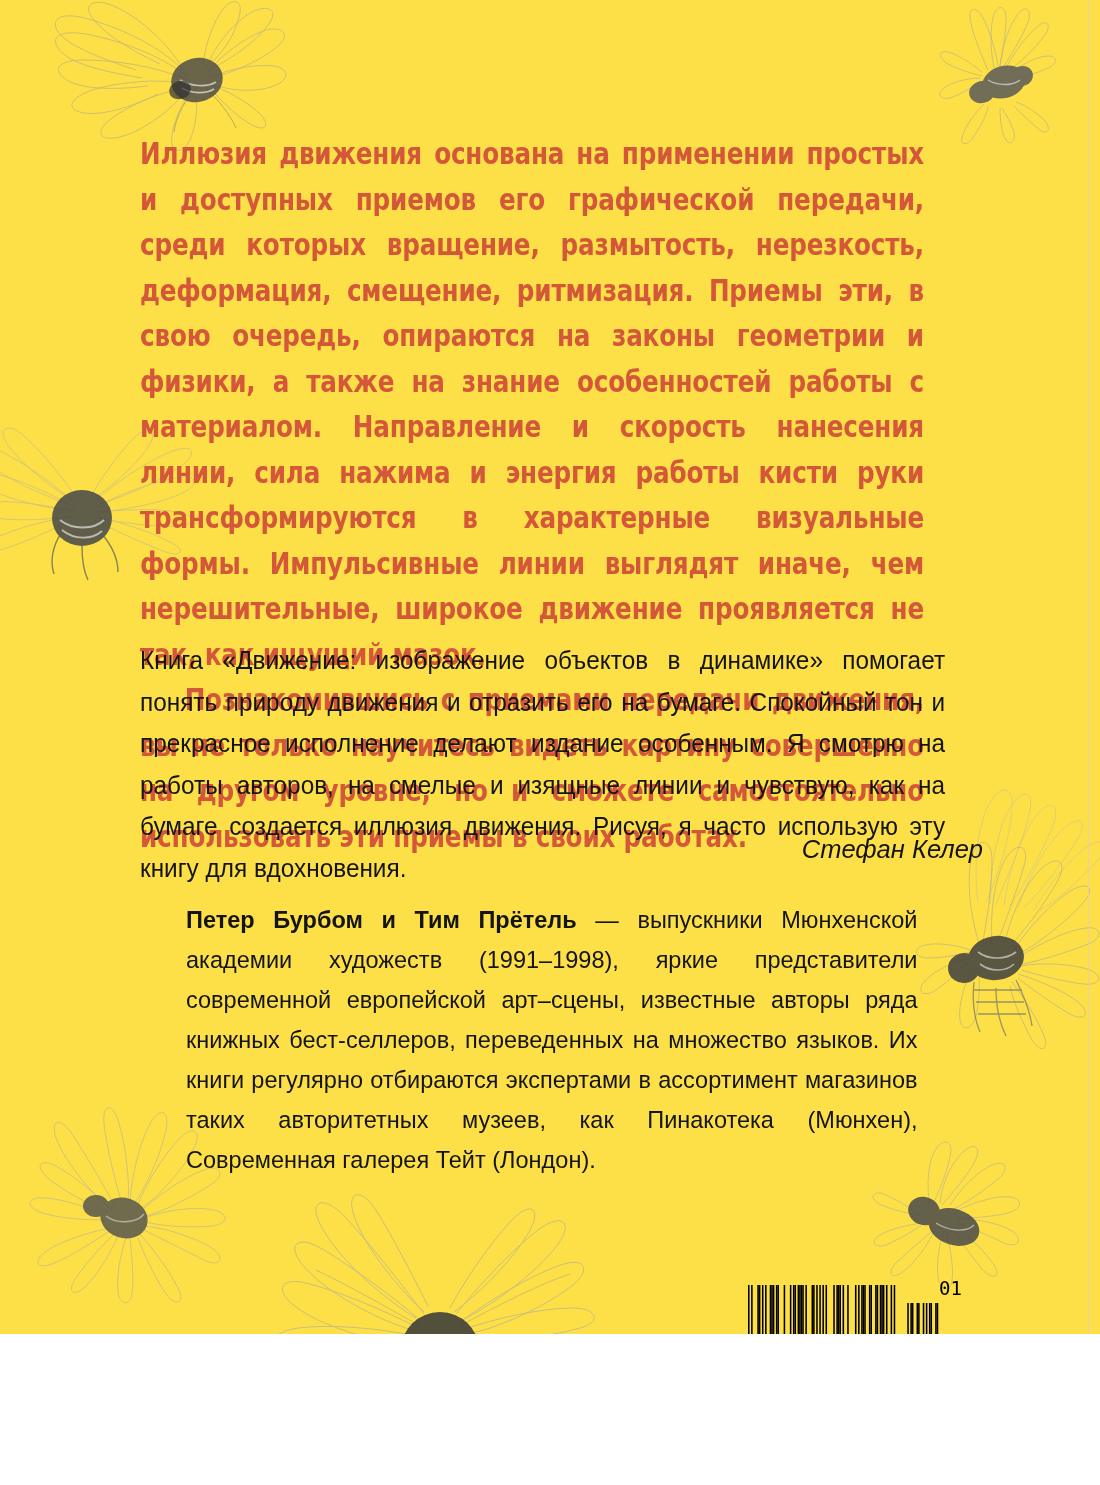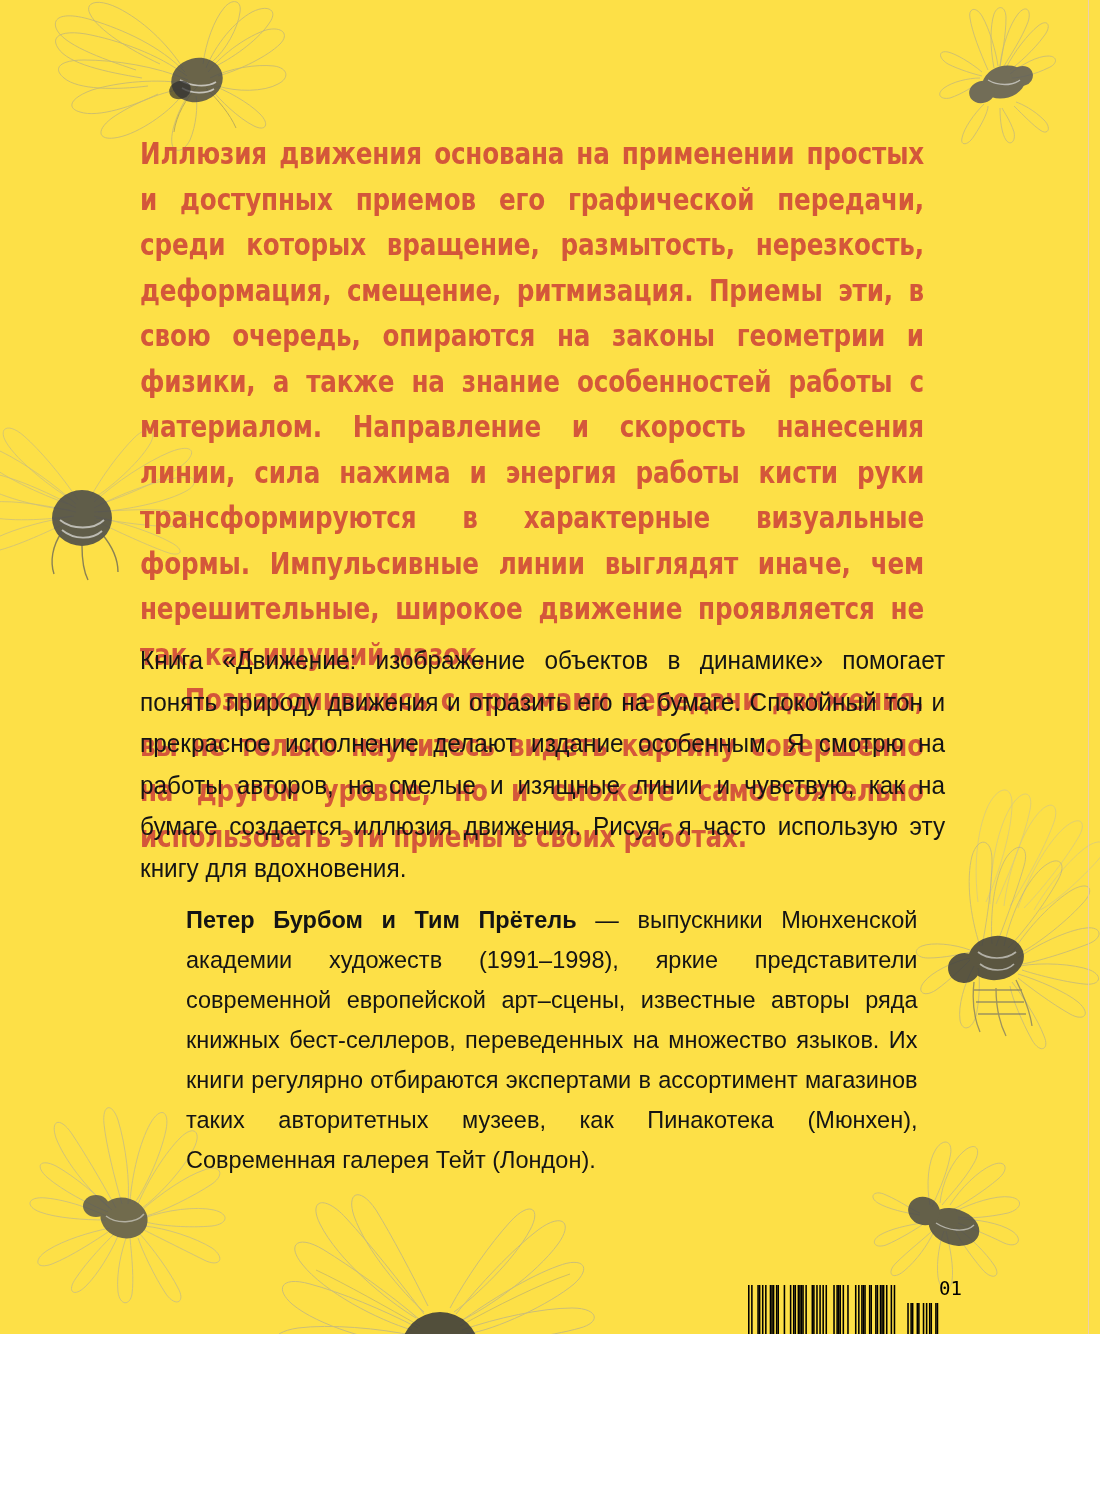--- a/index.html
+++ b/index.html
@@ -346,20 +346,21 @@
   <div class="trim-line"></div>
 
   <div class="intro">
     <p>Иллюзия движения основана на применении простых и доступных приемов его графической передачи, среди которых вращение, размытость, нерезкость, деформация, смещение, ритмизация. Приемы эти, в свою очередь, опираются на законы геометрии и физики, а также на знание особенностей работы с материалом. Направление и скорость нанесения линии, сила нажима и энергия работы кисти руки трансформируются в характерные визуальные формы. Импульсивные линии выглядят иначе, чем нерешительные, широкое движение проявляется не так, как ищущий мазок.</p>
     <p>Познакомившись с приемами передачи движения, вы не только научитесь видеть картину совершенно на другом уровне, но и сможете самостоятельно использовать эти приемы в своих работах.</p>
   </div>
 
   <div class="quote">
     <p>Книга «Движение: изображение объектов в динамике» помогает понять природу движения и отразить его на бумаге. Спокойный тон и прекрасное исполнение делают издание особенным. Я смотрю на работы авторов, на смелые и изящные линии и чувствую, как на бумаге создается иллюзия движения. Рисуя, я часто использую эту книгу для вдохновения.</p>
   </div>
+  <div class="quote-attribution">Стефан Келер</div>
 
   <div class="bio">
     <p><span class="names">Петер Бурбом и Тим Прётель</span><span> — выпускники Мюнхенской академии художеств (1991–1998), яркие представители современной европейской арт–сцены, известные авторы ряда книжных бест-селлеров, переведенных на множество языков. Их книги регулярно отбираются экспертами в ассортимент магазинов таких авторитетных музеев, как Пинакотека (Мюнхен), Современная галерея Тейт (Лондон).</span></p>
   </div>
 
   <div class="barcode">
     <svg width="260" height="160" viewBox="0 0 260 160">
       <g id="bars" fill="#000">
           <rect x="22.00" y="8" width="1.55" height="130"></rect>
           <rect x="25.10" y="8" width="1.55" height="130"></rect>

